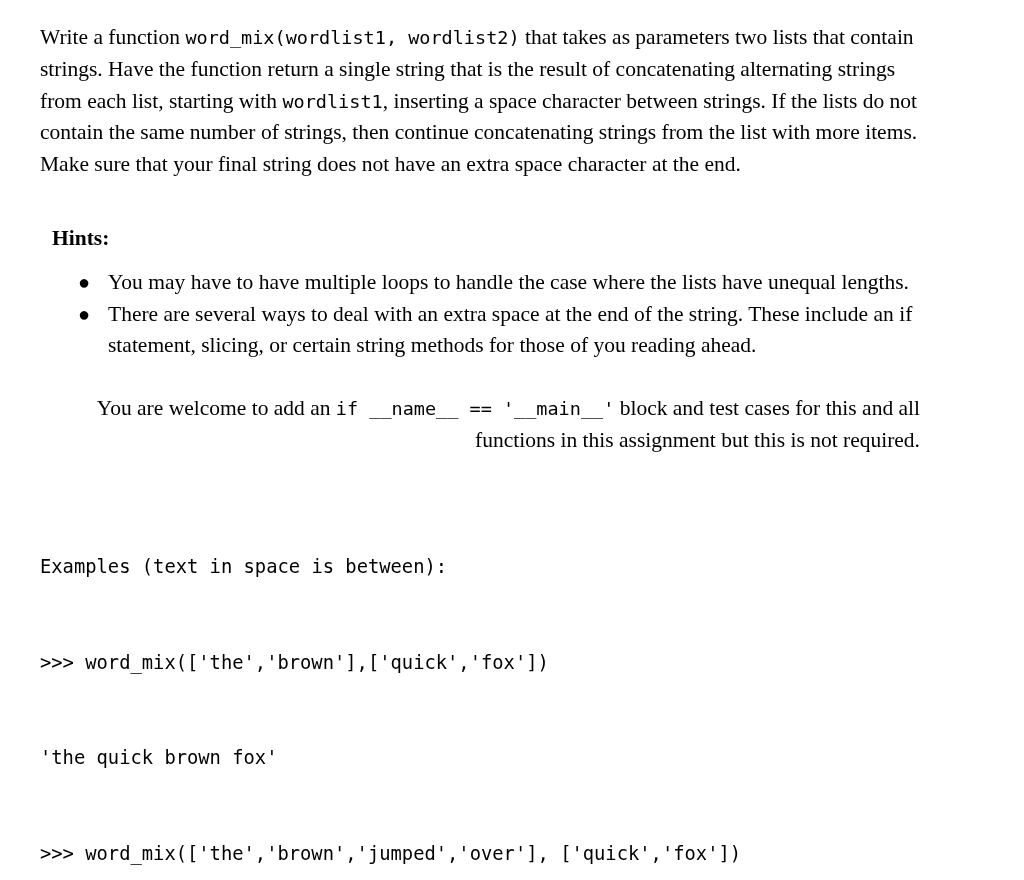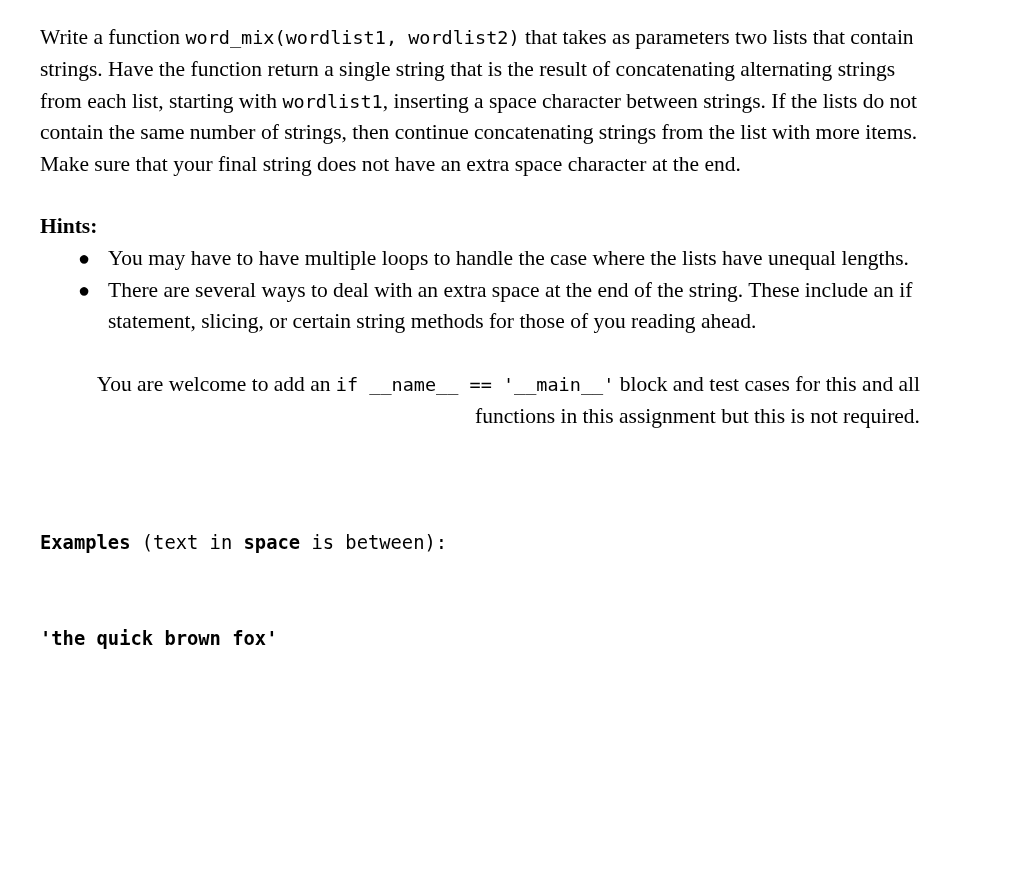--- a/index.html
+++ b/index.html
@@ -48,21 +48,21 @@
     letter-spacing: 0px;
     color: #000;
   }
 
   
   .hints-heading {
     font-family: "Liberation Serif", "DejaVu Serif", serif;
     font-size: 21.5px;
     line-height: 31.8px;
     font-weight: bold;
-    margin: 0;
+    margin: 12px;
   }
   ul.hints {
     list-style: none;
     margin: 0;
     padding: 0;
   }
   ul.hints li {
     position: relative;
     padding-left: 68px;
     font-family: "Liberation Serif", "DejaVu Serif", serif;
@@ -85,21 +85,21 @@
   
   .code-block {
     font-family: "DejaVu Sans Mono", "Liberation Mono", monospace;
     font-size: 18.8px;
     line-height: 31.8px;
     white-space: pre;
     color: #000;
   }
   .code-line { white-space: pre; }
   .code-line.bold,
-  .code-block b { font-weight: bold; }
+  .code-block b { font-weight: normal; }
 
   .spacer-sm { height: 30px; }
   .spacer-md { height: 31px; }
 </style>
 </head>
 <body>
 
 <div class="page">
   <div class="content">
 
@@ -114,21 +114,23 @@
     </ul>
 
     <div class="spacer-md"></div>
 
     <p class="para note"><span>You are welcome to add an </span><code>if __name__ == '__main__'</code><span> block and test cases for this and all functions in this assignment but this is not required.</span></p>
 
     <div class="spacer-md"></div>
 
     <div class="code-block">
       <div class="code-line"><b>Examples</b><span> (text in </span><b>space</b><span> is between):</span></div>
+      <div class="code-line">&gt;&gt;&gt; word_mix(['the','brown'],['quick','fox'])</div>
       <div class="code-line bold">'the quick brown fox'</div>
+      <div class="code-line">&gt;&gt;&gt; word_mix(['the','brown','jumped','over'], ['quick','fox'])</div>
       
       
       
       
     </div>
 
   </div>
 </div>
 
 </body></html>

